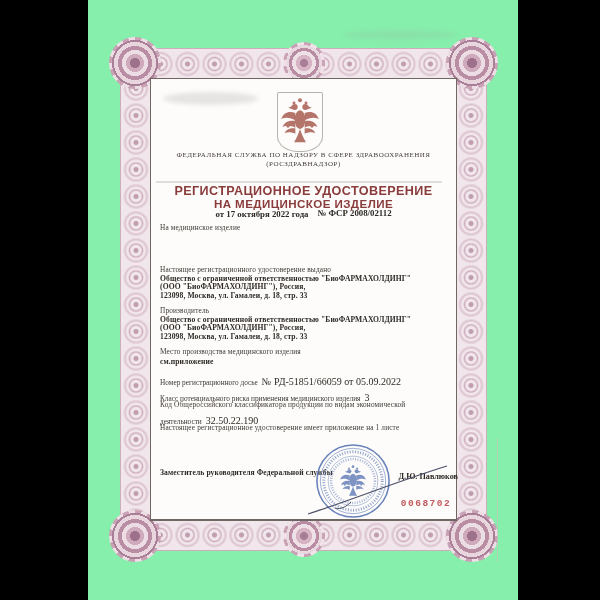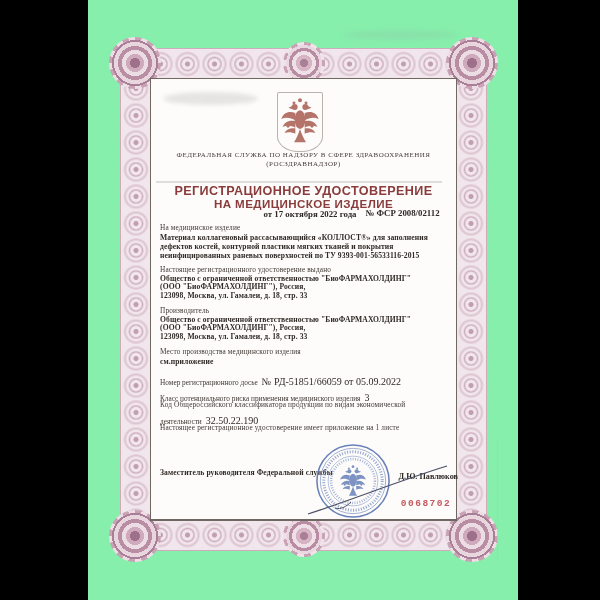--- a/index.html
+++ b/index.html
@@ -74,21 +74,21 @@
   .agency{
     position:absolute;left:62px;top:151px;width:307px;text-align:center;
     font-size:7px;line-height:9px;letter-spacing:.5px;color:#453d3a;
   }
   .title{position:absolute;left:62px;width:307px;text-align:center;color:#8a3c3c;
     font-family:"Liberation Sans",sans-serif;font-weight:bold;}
   .title.l1{top:184px;font-size:12.6px;letter-spacing:.4px;}
   .title.l2{top:197px;font-size:11.6px;letter-spacing:.4px;}
   .dateline{
     position:absolute;left:62px;top:209px;width:307px;text-align:center;
-    font-size:8.8px;font-weight:bold;color:#2c2825;padding-left:48px;
+    font-size:8.8px;font-weight:bold;color:#2c2825;
   }
   .dateline .num{display:inline-block;margin-left:9px;transform:translateY(-1.5px);}
   
   .block{position:absolute;left:72px;width:284px;}
   .t-label{font-size:7.3px;line-height:8.6px;color:#3d3733;letter-spacing:.15px;}
   .t-bold{font-size:7.6px;line-height:9px;font-weight:bold;color:#2e2925;letter-spacing:.1px;}
   .t-bold.lh86{line-height:8.6px;}
   .inlinemix .t-lab{font-size:7.3px;color:#3d3733;}
   .inlinemix .t-val{font-size:10px;font-weight:normal;color:#2e2925;}
   
@@ -164,25 +164,20 @@
   </div>
   <div class="title l1">РЕГИСТРАЦИОННОЕ УДОСТОВЕРЕНИЕ</div>
   <div class="title l2">НА МЕДИЦИНСКОЕ ИЗДЕЛИЕ</div>
   <div class="dateline">
     <span>от 17 октября 2022 года</span><span class="num">№ ФСР 2008/02112</span>
   </div>
 
   <div class="block" style="top:224px">
     <div class="t-label">На медицинское изделие</div>
   </div>
-  <div class="block" style="top:233px">
-    <div class="t-bold">Материал коллагеновый рассасывающийся «КОЛЛОСТ®» для заполнения</div>
-    <div class="t-bold">дефектов костей, контурной пластики мягких тканей и покрытия</div>
-    <div class="t-bold">неинфицированных раневых поверхностей по ТУ 9393-001-56533116-2015</div>
-  </div>
 
   <div class="block" style="top:266px">
     <div class="t-label">Настоящее регистрационного удостоверение выдано</div>
   </div>
   <div class="block" style="top:274.5px">
     <div class="t-bold lh86">Общество с ограниченной ответственностью "БиоФАРМАХОЛДИНГ"</div>
     <div class="t-bold lh86">(ООО "БиоФАРМАХОЛДИНГ"), Россия,</div>
     <div class="t-bold lh86">123098, Москва, ул. Гамалеи, д. 18, стр. 33</div>
   </div>
 

